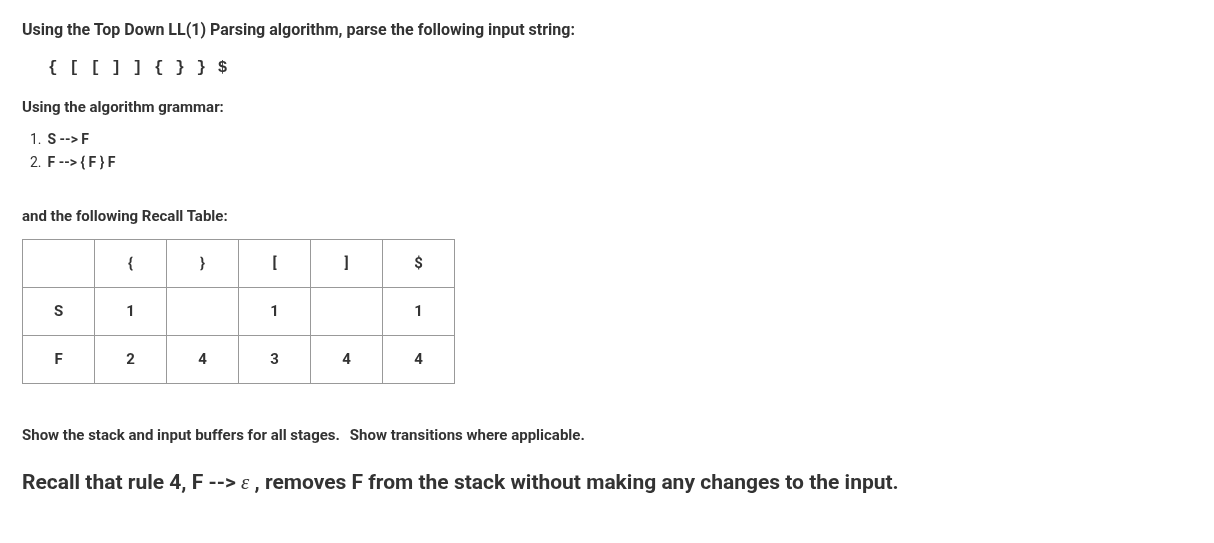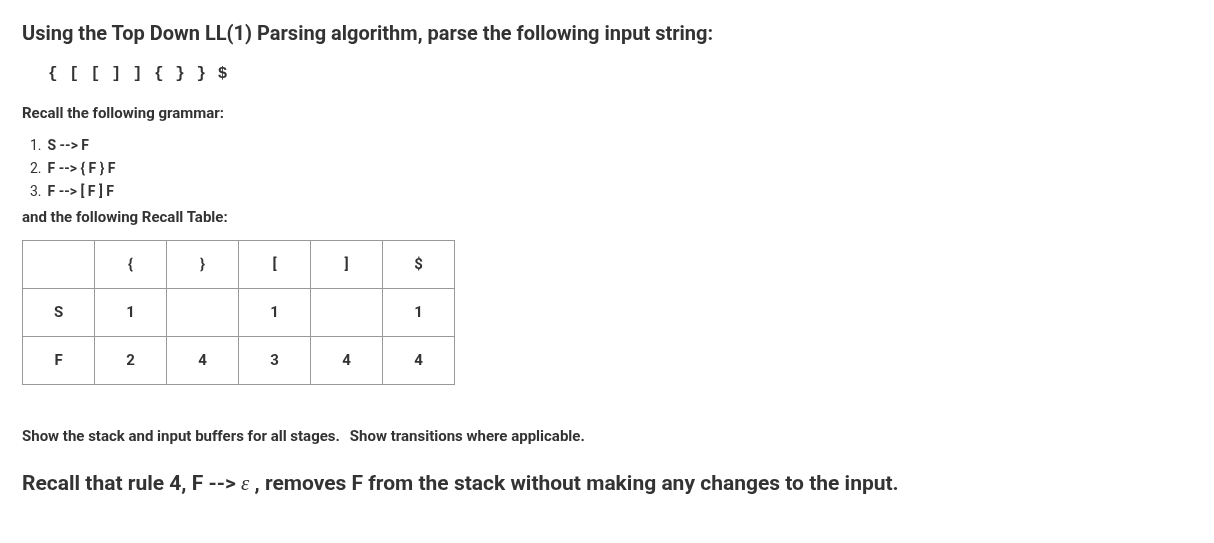--- a/index.html
+++ b/index.html
@@ -10,37 +10,37 @@
     body {
       font-family: -apple-system, BlinkMacSystemFont, "Segoe UI", Roboto, "Helvetica Neue", Arial, sans-serif;
       font-size: 15px;
       color: #333;
       padding: 18px 22px;
       line-height: 1.5;
     }
     .intro-line {
       font-weight: bold;
       margin-bottom: 14px;
-      font-size: 20px;
+      font-size: 16px;
     }
     .input-string {
       font-family: "Consolas", "Monaco", "Courier New", monospace;
       font-weight: bold;
       margin-left: 26px;
       margin-bottom: 16px;
       font-size: 16px;
       letter-spacing: 1px;
     }
     .grammar-intro {
       font-weight: bold;
       margin-bottom: 10px;
     }
     .grammar-list {
       margin-left: 8px;
-      margin-bottom: 4px;
+      margin-bottom: 32px;
     }
     .grammar-item {
       margin-bottom: 2px;
       font-size: 14px;
     }
     .grammar-item .num {
       display: inline-block;
       min-width: 14px;
     }
     .grammar-item .rule {
@@ -91,34 +91,30 @@
       width: 10px;
     }
   </style>
 </head>
 <body>
 
 <div class="intro-line">Using the Top Down LL(1) Parsing algorithm, parse the following input string:</div>
 
 <div class="input-string">{ [ [ ] ] { } } $</div>
 
-<div class="grammar-intro">Recall the following grammar:</div>
+<div class="grammar-intro">Using the algorithm grammar:</div>
 
 <div class="grammar-list">
   <div class="grammar-item">
     <span class="num">1.</span>
     <span class="rule"><span>S</span> <span>--&gt;</span> <span>F</span></span>
   </div>
   <div class="grammar-item">
     <span class="num">2.</span>
     <span class="rule"><span>F</span> <span>--&gt;</span> <span>{ F } F</span></span>
-  </div>
-  <div class="grammar-item">
-    <span class="num">3.</span>
-    <span class="rule"><span>F</span> <span>--&gt;</span> <span>[ F ] F</span></span>
   </div>
 </div>
 
 <div class="parse-intro">and the following Recall Table:</div>
 
 <table class="parse-table">
   <tbody>
       <tr>
     <td></td>
     <td>{</td>

